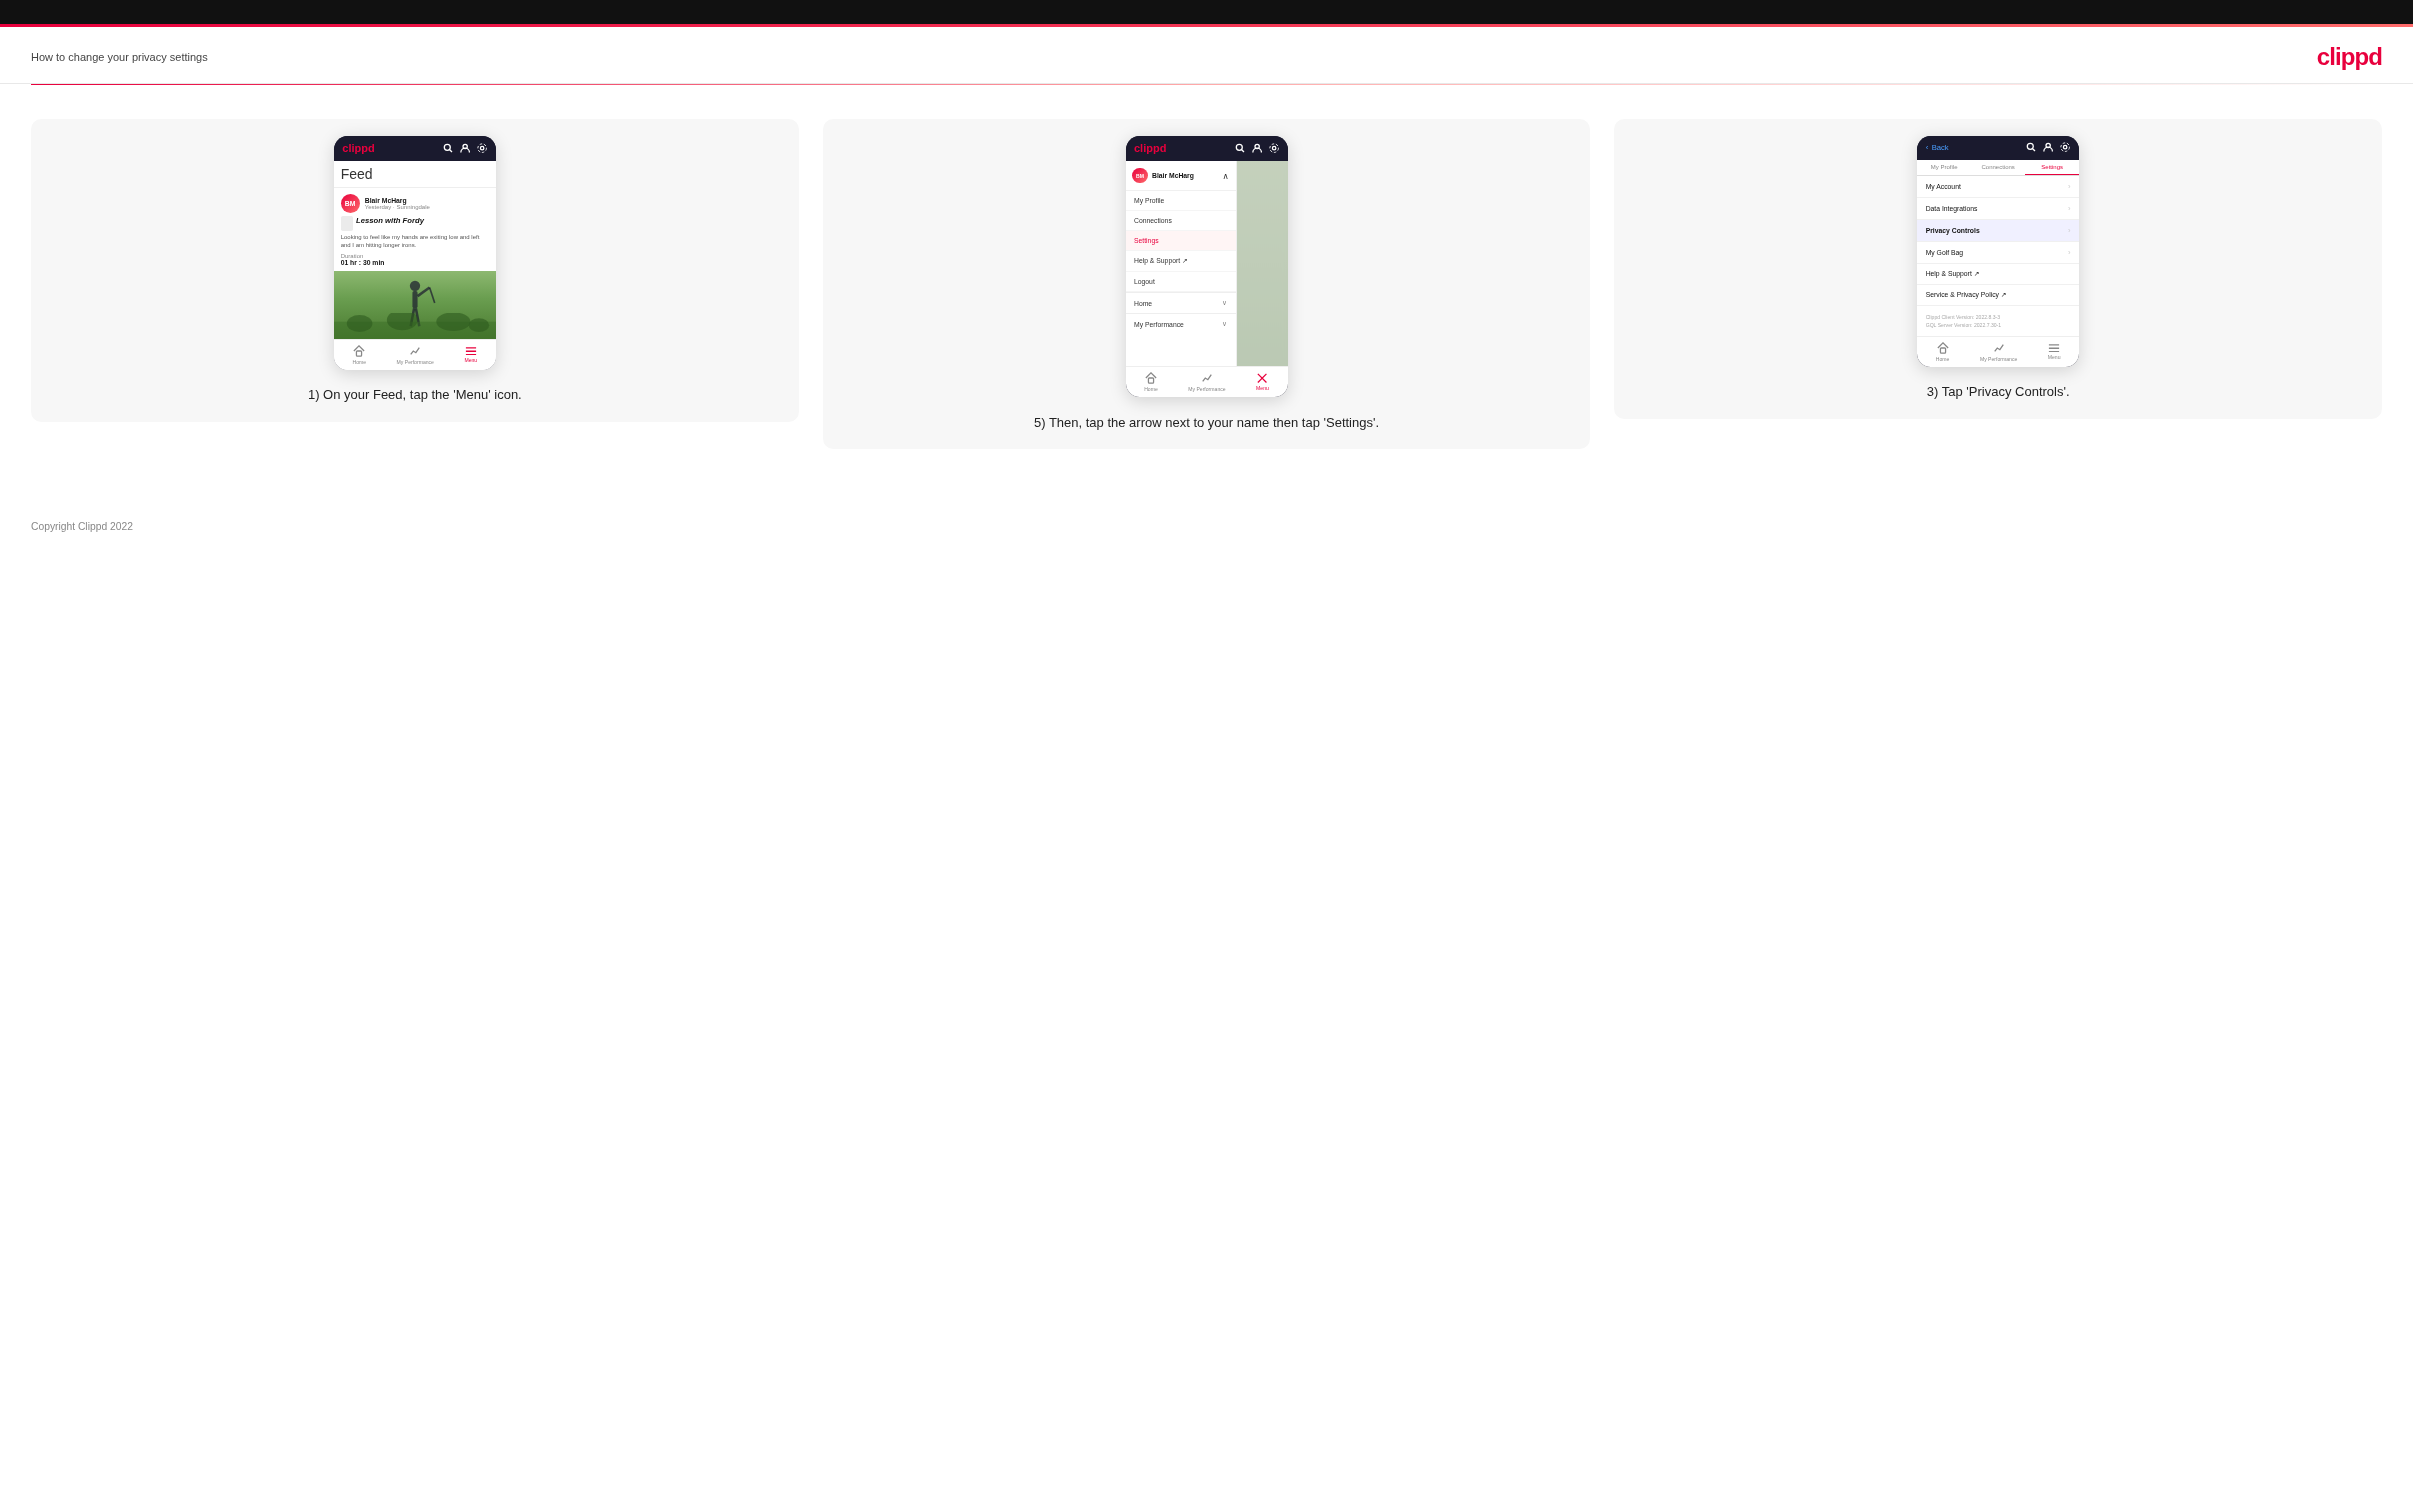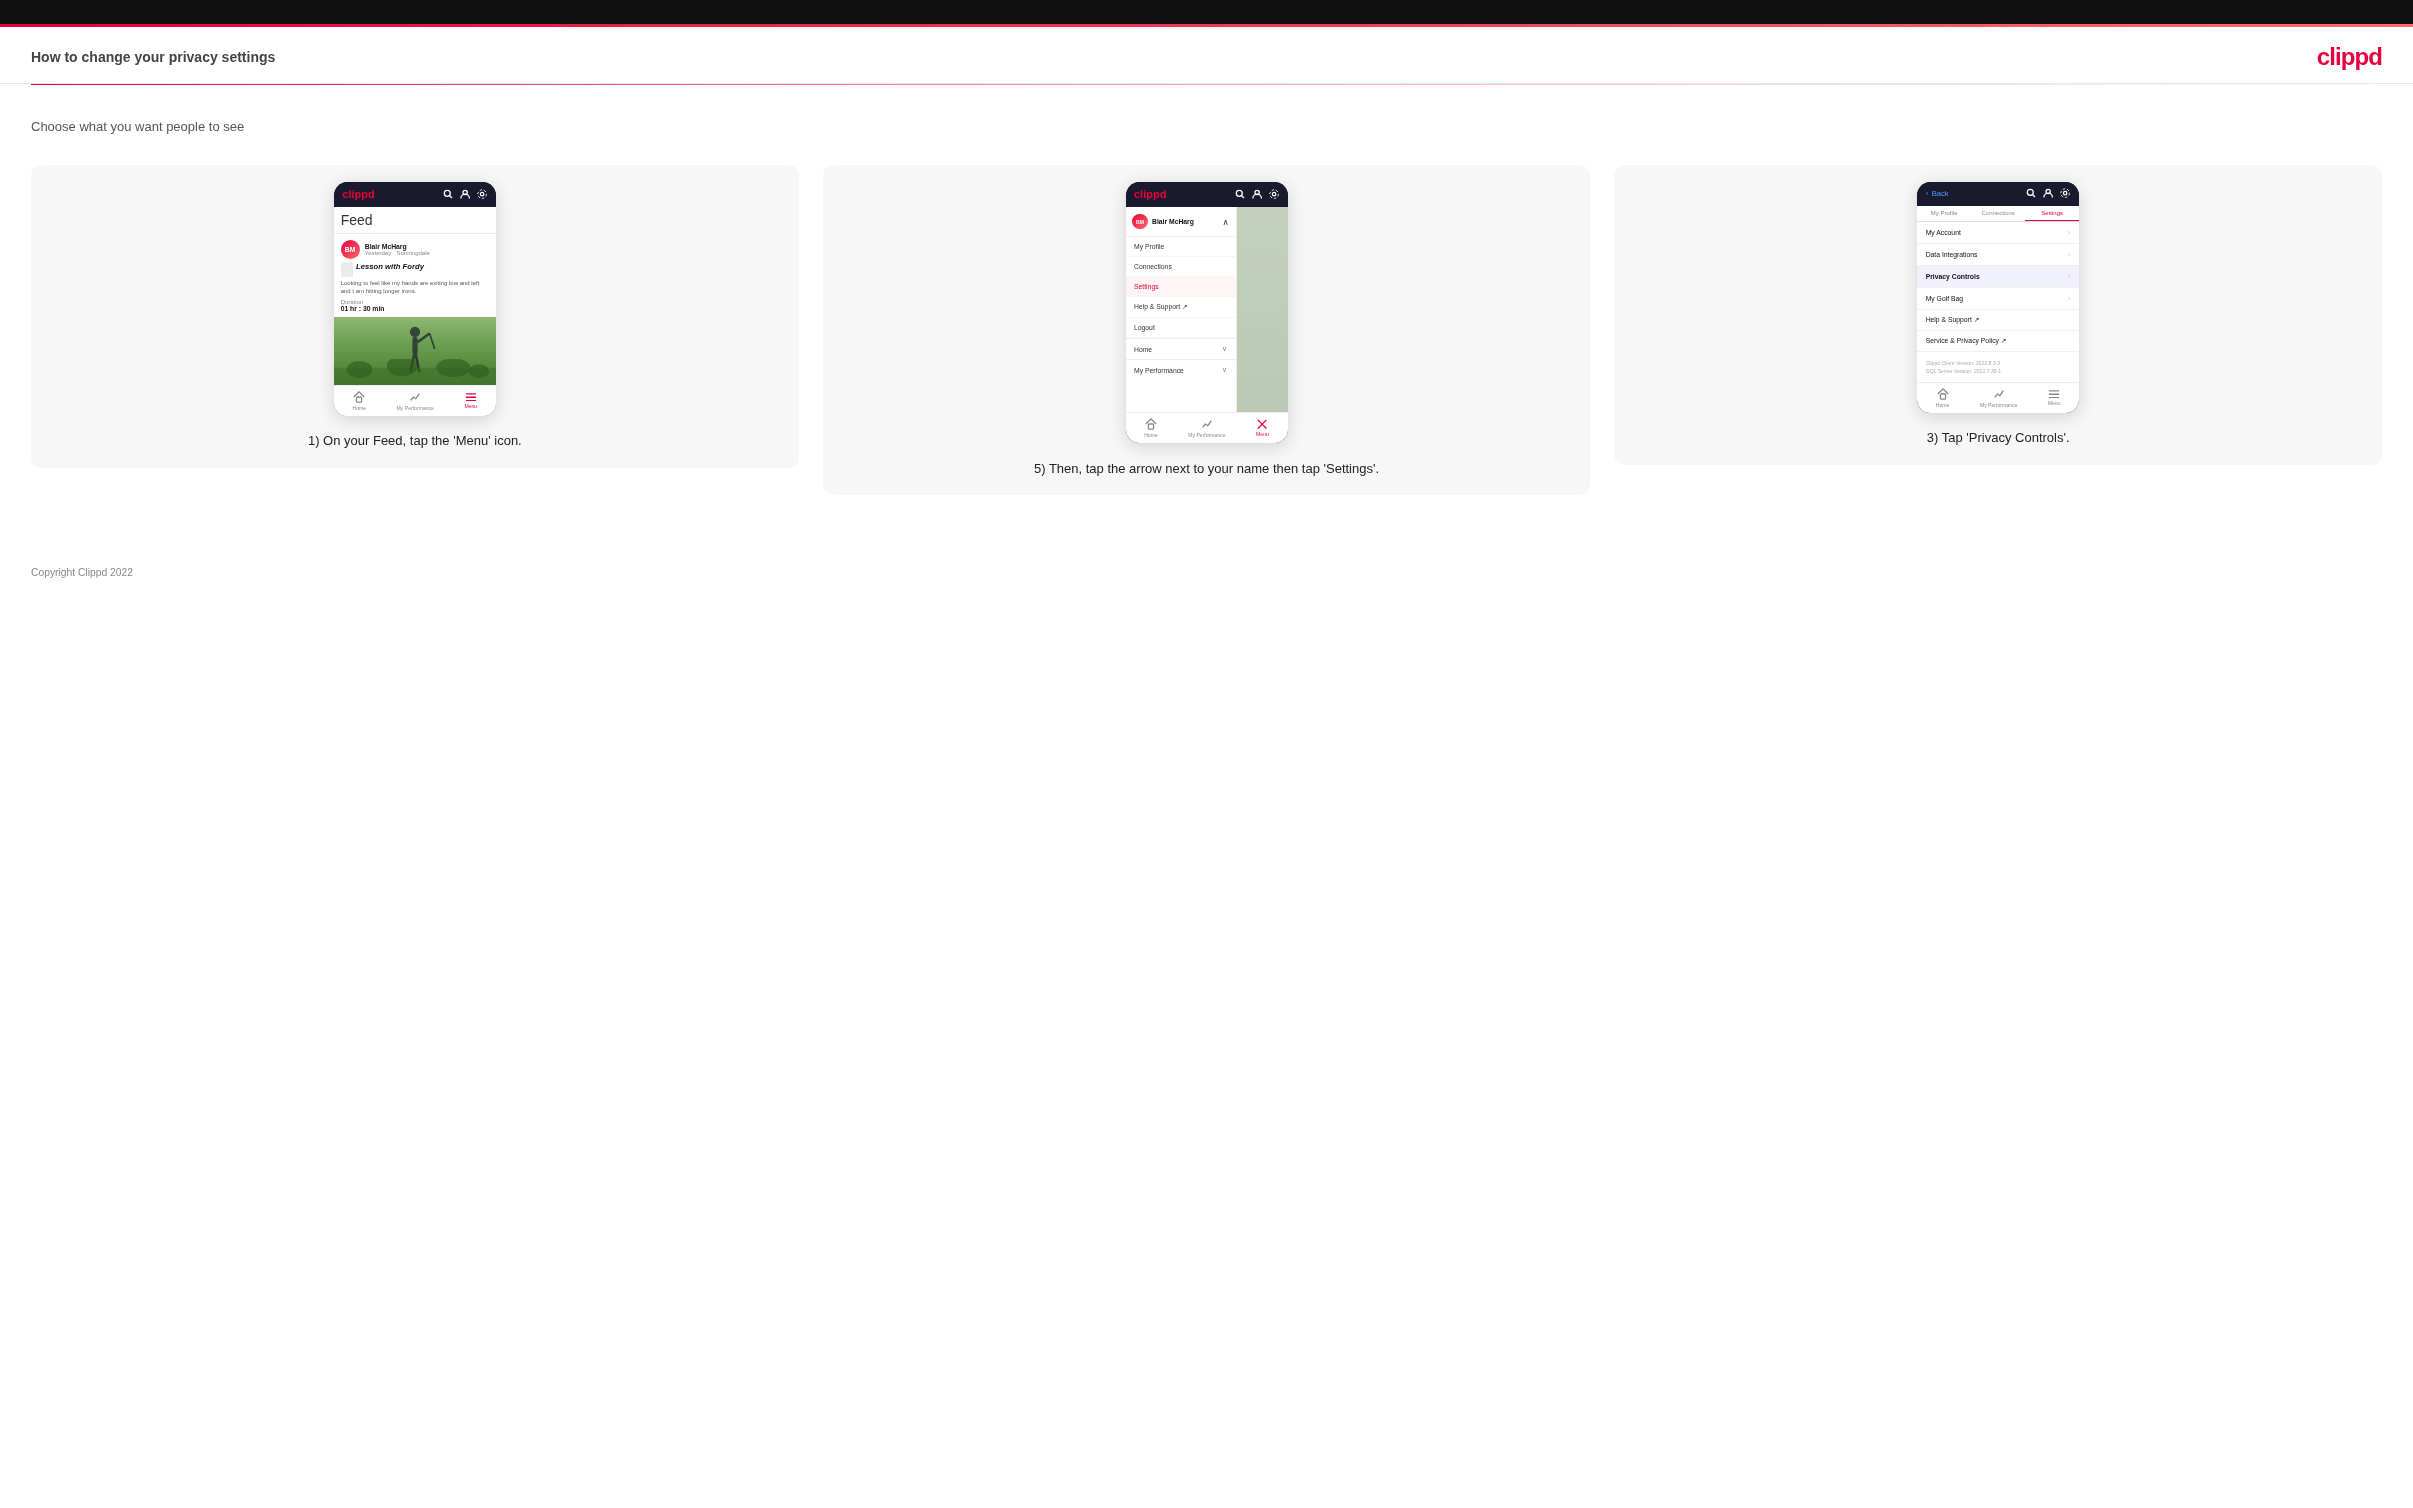--- a/index.html
+++ b/index.html
@@ -27,23 +27,23 @@
     
     .header {
       display: flex;
       align-items: center;
       justify-content: space-between;
       padding: 15.4px 31px 12px 31px;
       border-bottom: 0.9px solid #e8e8e8;
     }
 
     .header-title {
-      font-size: 14px;
+      font-size: 11px;
       color: #444;
-      font-weight: 700;
+      font-weight: 400;
     }
 
     .logo {
       font-size: 24px;
       font-weight: 700;
       color: #e8003d;
       letter-spacing: -0.9px;
     }
 
     
@@ -380,21 +380,20 @@
 <div class="accent-line"></div>
 
 <div class="header">
   <span class="header-title">How to change your privacy settings</span>
   <span class="logo">clippd</span>
 </div>
 
 <div class="header-divider"></div>
 
 <div class="main">
-  <p class="page-subheading">Choose what you want people to see</p>
 
   <div class="steps-container">
 
     <div class="step-card">
       <div class="phone-mockup">
 
         <div class="phone-nav">
           <span class="phone-logo">clippd</span>
           <div class="phone-nav-icons">
             <svg width="10.3" height="10.3" viewBox="0 0 12 12">

